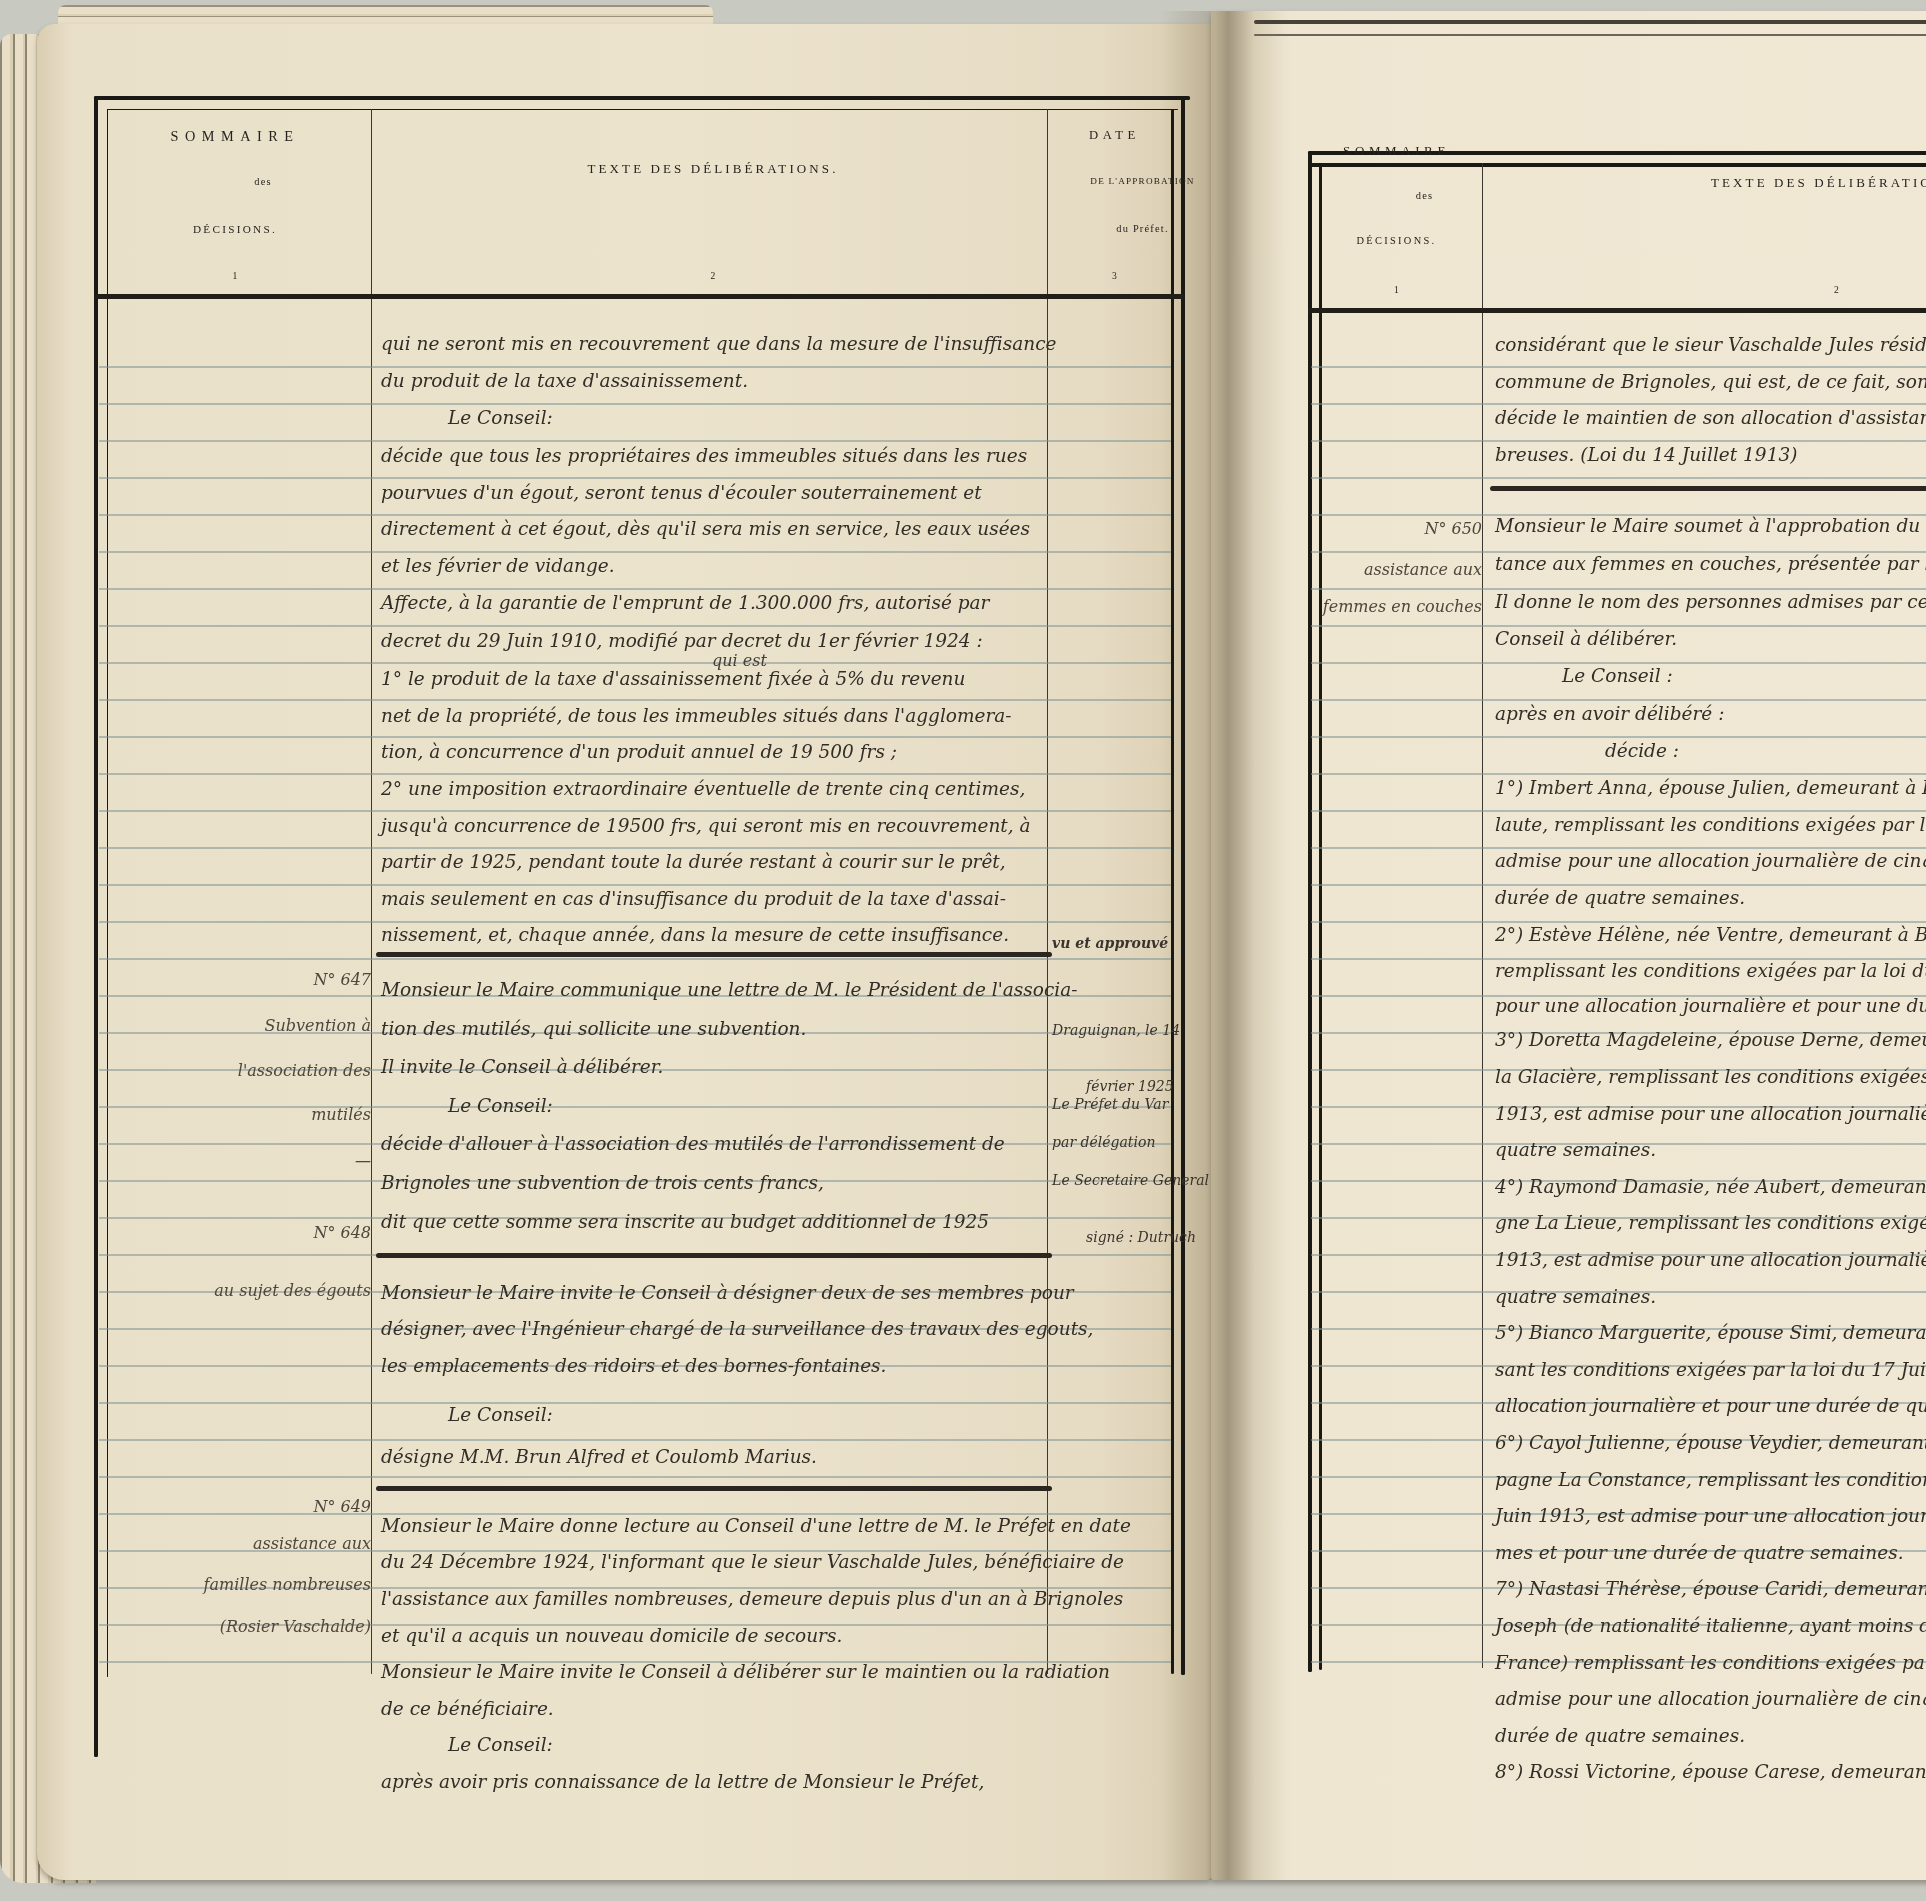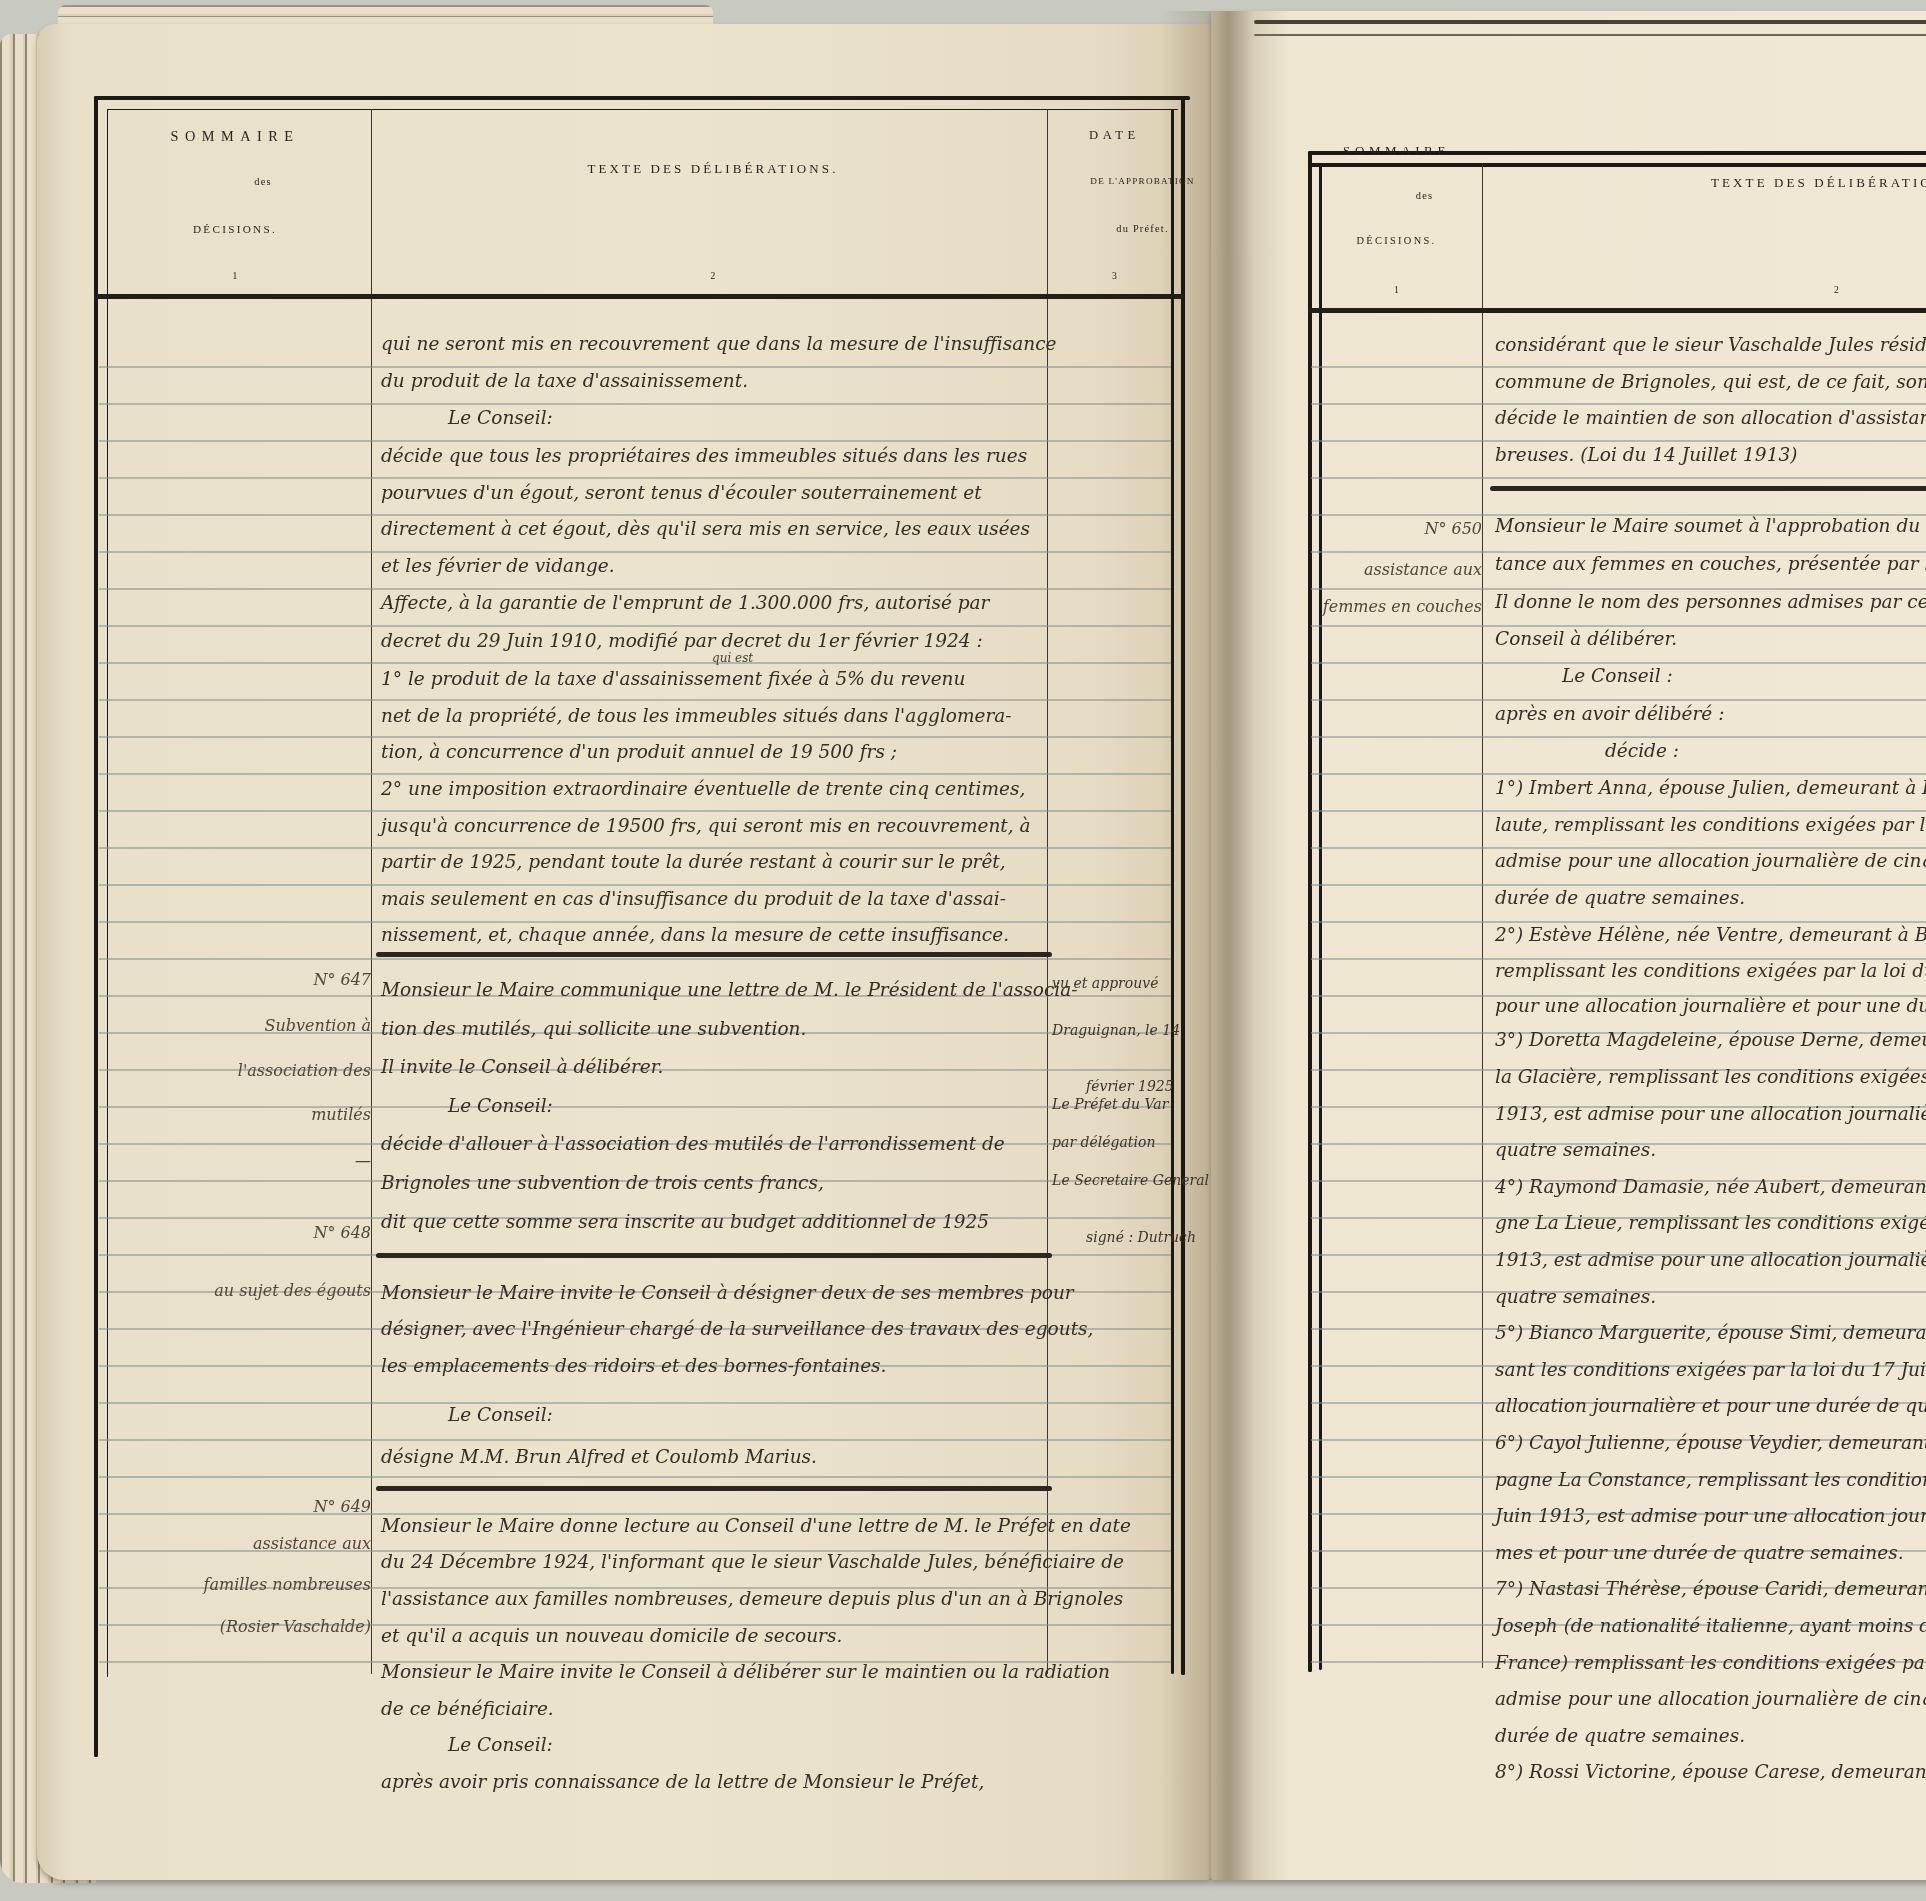--- a/index.html
+++ b/index.html
@@ -98,21 +98,21 @@
   #rp-rules{left:1490px;width:701px;}
   .hw{position:absolute;left:0;right:0;white-space:nowrap;
       font:italic 18.5px/1.1 "DejaVu Serif", serif;color:#322d26;}
   .som-l{position:absolute;left:0;right:0;text-align:right;white-space:nowrap;
       font:italic 16px/1.1 "DejaVu Serif", serif;color:#4f463c;}
   .date-l{position:absolute;left:0;right:0;text-align:left;padding-left:3.1px;white-space:nowrap;
       font:italic 14px/1.1 "DejaVu Serif", serif;color:#39332c;}
   .ind1{padding-left:67px;}
   .ind2{padding-left:110px;}
   .ind-d{padding-left:37px;margin-top:19px;}
-  .sup{font-size:12px;color:#45403a;}
+  .sup{font-size:16px;color:#45403a;}
   .secrule{position:absolute;left:0;width:100%;height:5.4px;background:#2c2620;border-radius:2.7px;}
 </style>
 </head>
 <body>
 
 <div class="stack" id="stack-left"></div>
 <div class="stack" id="stack-top"></div>
 
 <div class="page" id="left-page"></div>
 
@@ -214,21 +214,21 @@
     <div class="hw" style="top: 1552px;">du 24 Décembre 1924, l'informant que le sieur Vaschalde Jules, bénéficiaire de</div>
     <div class="hw" style="top: 1589px;">l'assistance aux familles nombreuses, demeure depuis plus d'un an à Brignoles</div>
     <div class="hw" style="top: 1626px;">et qu'il a acquis un nouveau domicile de secours.</div>
     <div class="hw" style="top: 1662px;">Monsieur le Maire invite le Conseil à délibérer sur le maintien ou la radiation</div>
     <div class="hw" style="top: 1699px;">de ce bénéficiaire.</div>
     <div class="hw ind1" style="top: 1735px;">Le Conseil:</div>
     <div class="hw" style="top: 1772px;">après avoir pris connaissance de la lettre de Monsieur le Préfet,</div>
   </div>
 <div class="col" id="lp-date">
 
-<div class="date-l" style="top: 976px;">vu et approuvé</div>
+<div class="date-l" style="top: 936px; font-weight: bold;">vu et approuvé</div>
     <div class="date-l" style="top: 1023px;">Draguignan, le 14</div>
     <div class="date-l ind-d" style="top: 1060px;">février 1925</div>
     <div class="date-l" style="top: 1097px;">Le Préfet du Var</div>
     <div class="date-l" style="top: 1135px;">par délégation</div>
     <div class="date-l" style="top: 1173px;">Le Secretaire General</div>
     <div class="date-l ind-d" style="top: 1211px;">signé : Dutruch</div>
   </div>
 <div class="col" id="lp-rules">
 
 <div class="secrule" style="top: 952px;"></div>

